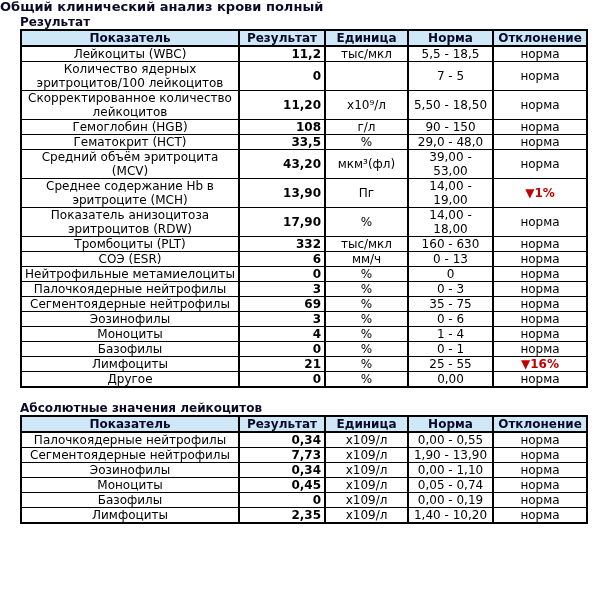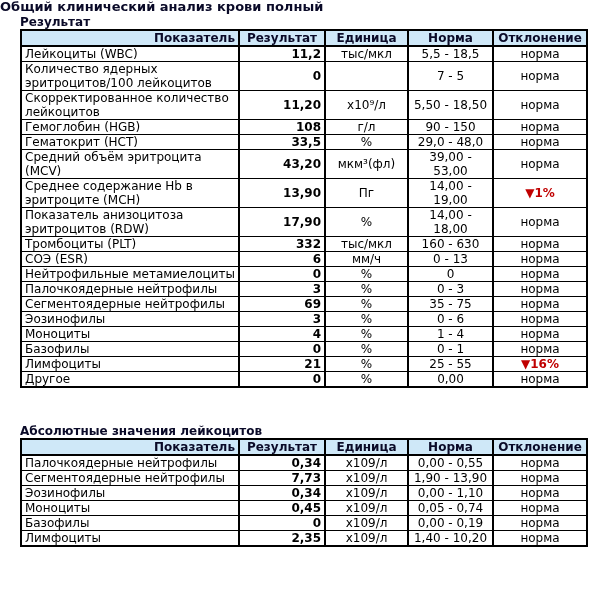--- a/index.html
+++ b/index.html
@@ -24,21 +24,21 @@
     margin: 0;
   }
   .section-label {
     font-weight: bold;
     font-size: 12px;
     line-height: 14px;
     color: #0a0a28;
     margin: 1px 0 0 20px;
   }
   .section-label.second {
-    margin-top: 36px;
+    margin-top: 13px;
   }
   table.report {
     border-collapse: collapse;
     table-layout: fixed;
     width: 566px;
     margin-left: 20px;
     border: 2px solid #000000;
   }
   table.report th,
   table.report td {
@@ -50,23 +50,23 @@
     vertical-align: middle;
     overflow: hidden;
   }
   table.report thead th {
     background: #cfe8f8;
     color: #0a0a28;
     font-weight: bold;
     text-align: center;
     border-bottom-width: 2px;
   }
-  table.report thead th.c0 { text-align: right; }
+  table.report thead th.c0 { text-align: center; }
   table.report td { text-align: center; }
-  table.report td.c0 { text-align: left; }
+  table.report td.c0 { text-align: center; }
   table.report td.c1 { font-weight: bold; text-align: right; }
   table.report td.alert {
     color: #c00000;
     font-weight: bold;
   }
   col.w0 { width: 218px; }
   col.w1 { width: 86px; }
   col.w2 { width: 83px; }
   col.w3 { width: 85px; }
   col.w4 { width: 94px; }

